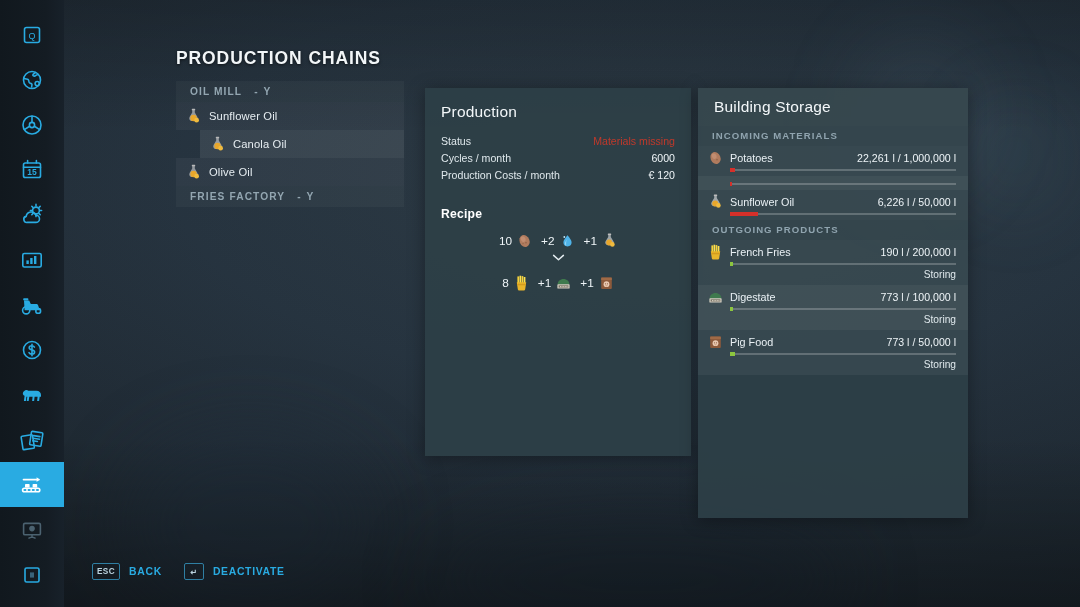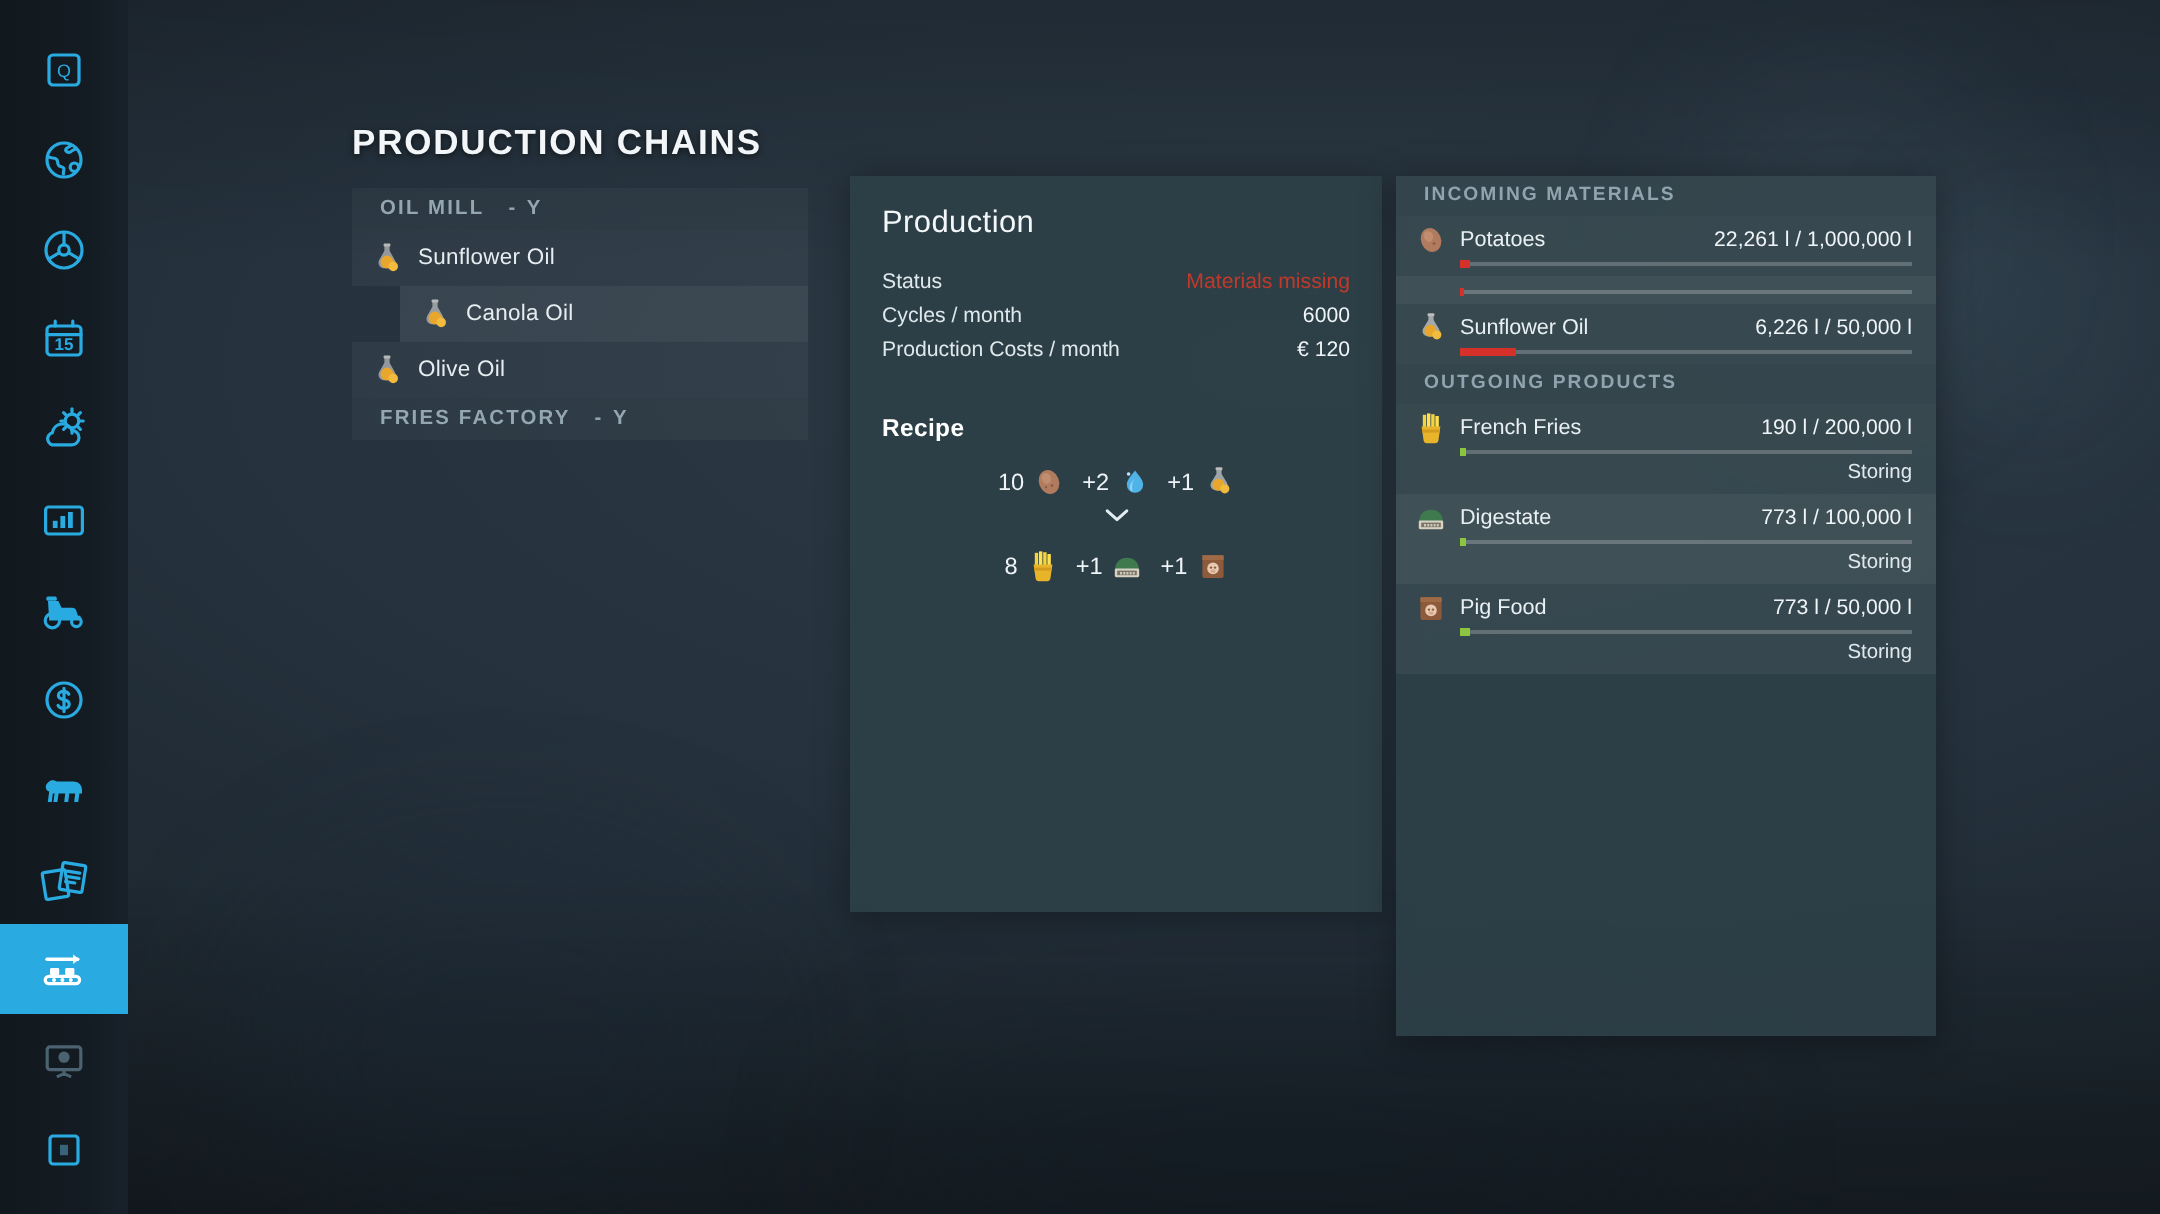--- a/index.html
+++ b/index.html
@@ -35,21 +35,21 @@
   }
   .sb-item.active{ background:#29abe2; }
   .sb-item svg{ display:block; }
   .ic{ stroke:#29abe2; fill:none; stroke-width:1.6; stroke-linecap:round; stroke-linejoin:round; }
   .sb-item.active .ic{ stroke:#ffffff; }
   .icf{ fill:#29abe2; }
   .ic-dim{ stroke:#4b6270; }
   .icf-dim{ fill:#4b6270; }
 
   
-  #chains{ position:absolute; left:176px; top:61px; width:228px; z-index:5; }
+  #chains{ position:absolute; left:176px; top:48px; width:228px; z-index:5; }
   #chains-title{
     font-size:17.5px; font-weight:bold; letter-spacing:.9px;
     color:#f2f6f8; margin-bottom:12px;
     text-shadow:0 1px 3px rgba(0,0,0,.6);
   }
   .grp-head{
     height:21px; line-height:21px; padding-left:14px;
     font-size:10.2px; font-weight:bold; letter-spacing:1.1px;
     color:#93a6b1; background:rgba(255,255,255,.035);
   }
@@ -409,20 +409,21 @@
             <circle cx="7.5" cy="9.2" r="2.9" fill="#e8c9b2"></circle>
             <circle cx="6.5" cy="8.8" r=".6" fill="#8d5a3b"></circle>
             <circle cx="8.5" cy="8.8" r=".6" fill="#8d5a3b"></circle>
             <ellipse cx="7.5" cy="10.6" rx="1.2" ry=".8" fill="#d6a98c"></ellipse>
           </svg>
       </span>
     </div>
   </div>
 
   <div id="store-panel" class="panel">
+    <div class="panel-head">Building Storage</div>
 
     <div class="sec-head">INCOMING MATERIALS</div>
 
     <div class="st-row">
       <div class="st-top">
         <span class="ri">
           <svg width="15" height="16" viewBox="0 0 15 16">
               <ellipse cx="7.5" cy="8" rx="5" ry="6.1" transform="rotate(-22 7.5 8)" fill="#b07b5e"></ellipse>
               <ellipse cx="6.2" cy="6.2" rx="2.3" ry="2.8" transform="rotate(-22 6.2 6.2)" fill="#c69276" opacity=".8"></ellipse>
               <circle cx="9" cy="9.8" r=".7" fill="#8a5c42"></circle>
@@ -517,13 +518,23 @@
         <span class="nm">Pig Food</span>
         <span class="am">773 l / 50,000 l</span>
       </div>
       <div class="bar">
           <i class="green" style="width:2%"></i>
         </div>
       <div class="st-state">Storing</div>
     </div>
   </div>
 
+  <div id="footer">
+    <div class="hint">
+      <span class="key">ESC</span>
+      <span class="lbl">BACK</span>
+    </div>
+    <div class="hint">
+      <span class="key">↵</span>
+      <span class="lbl">DEACTIVATE</span>
+    </div>
+  </div>
 </div>
 
 </body></html>

